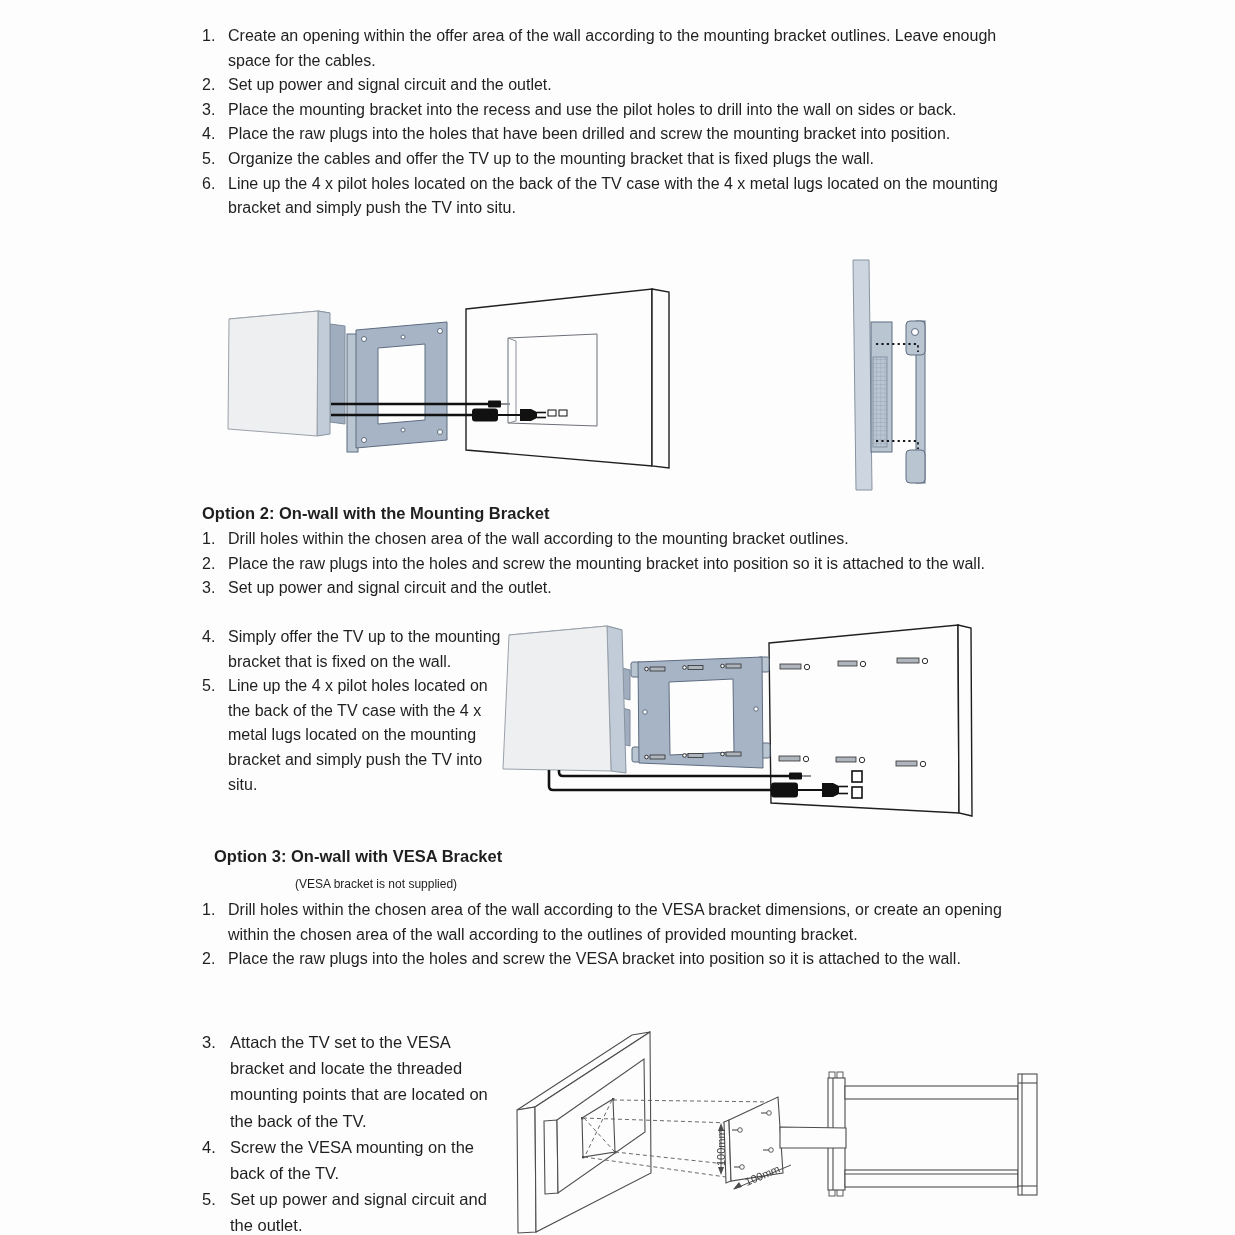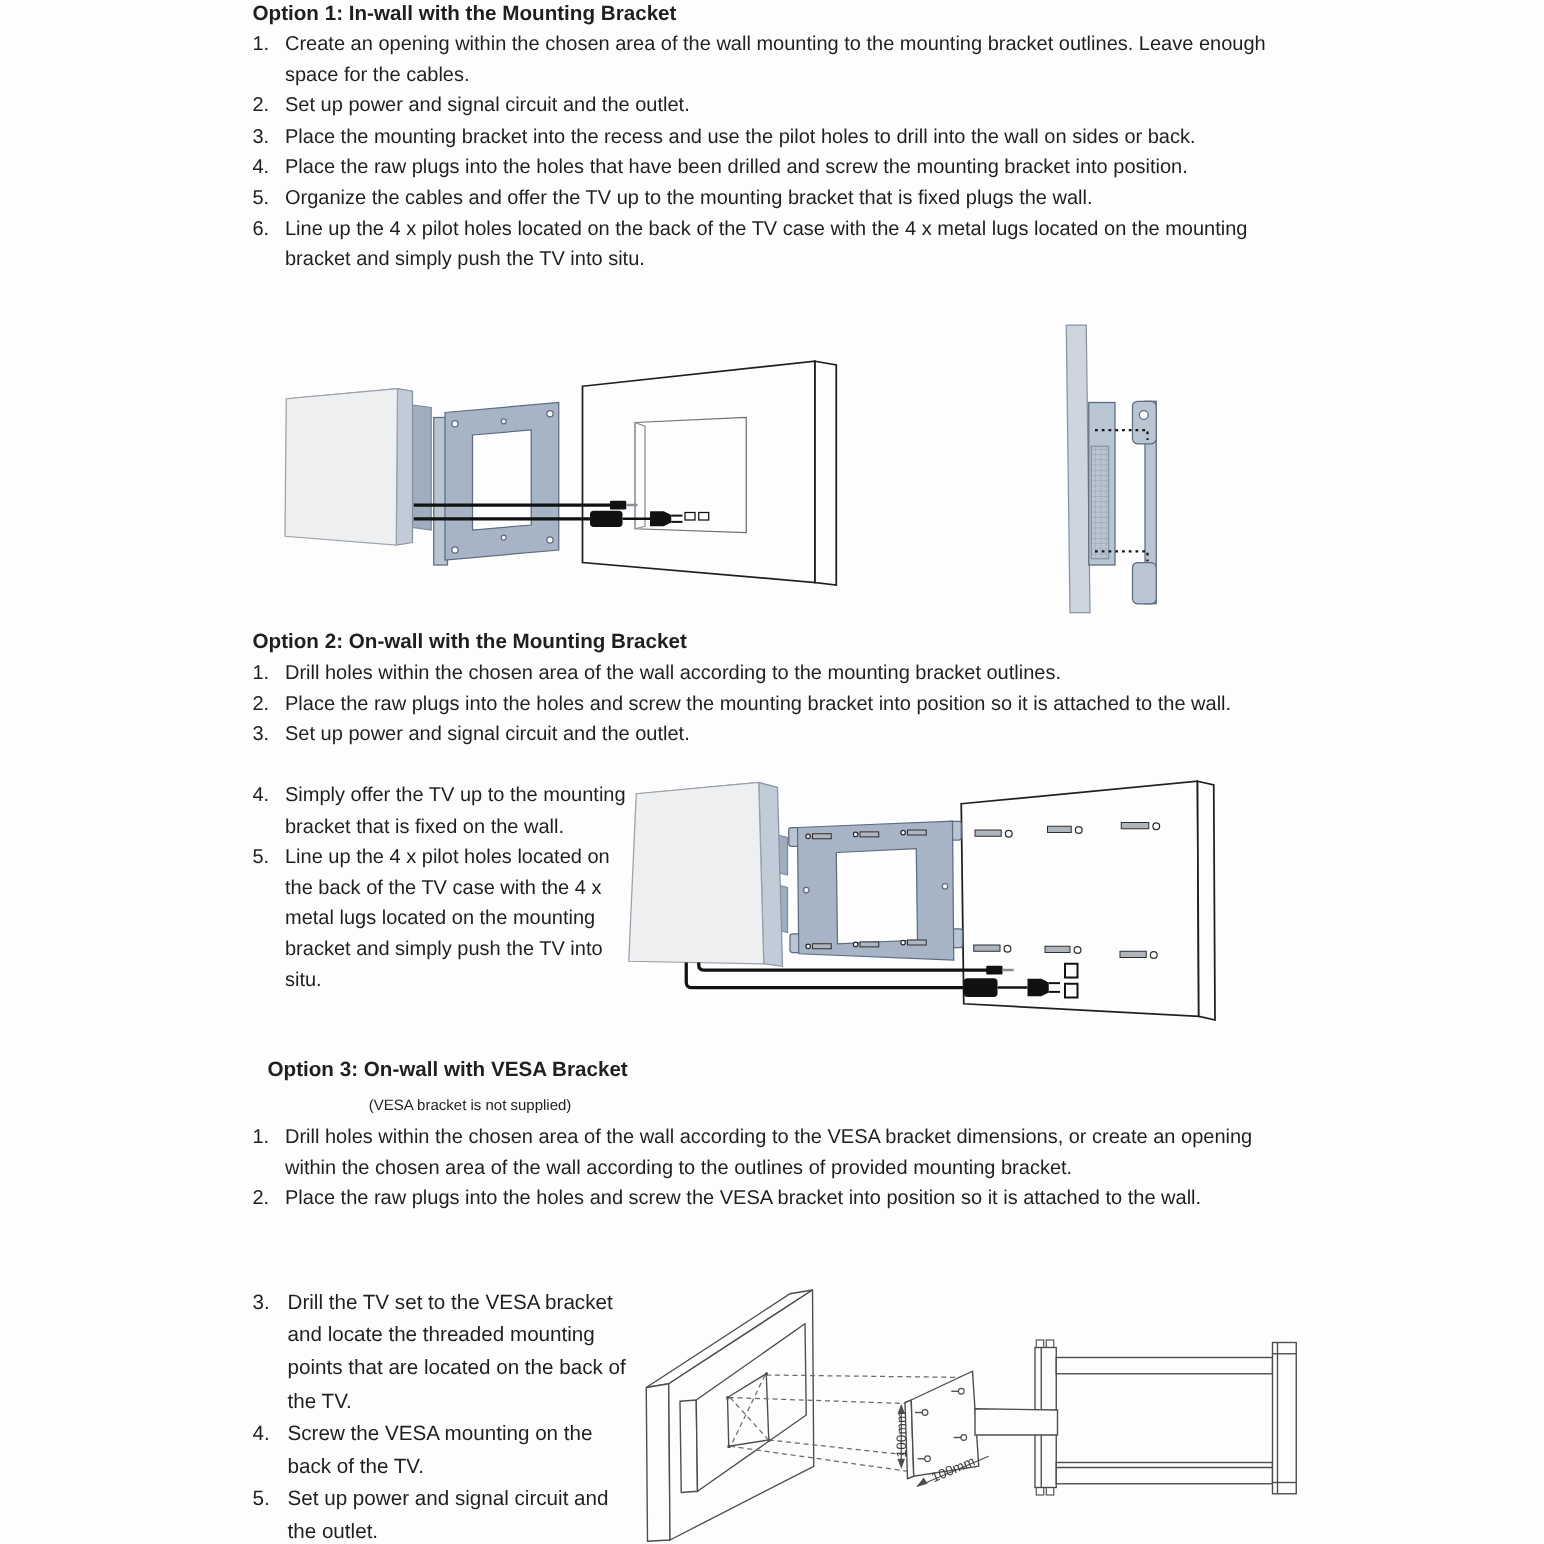--- a/index.html
+++ b/index.html
@@ -46,26 +46,25 @@
   .dim  { fill:none; stroke:#4d4d4d; stroke-width:1; }
   .dimhead { fill:#4d4d4d; }
   .dimtext { font-family:"Liberation Sans", sans-serif; font-size:11px; fill:#3f3f3f; }
   .screw { fill:var(--paper,#fdfdfd); stroke:#4d4d4d; stroke-width:0.9; }
 </style>
 </head>
 <body>
 
 <div class="page">
 
-  <div class="h" style="left:202px; top:1px;">Option 1: In-wall with the Mounting Bracket</div>
 
   <div class="steps lh1" style="left:202px; top:24px; width:811px;">
     <div class="step">
       <span class="num">1.</span>
-      <span class="txt">Create an opening within the chosen area of the wall mounting to the mounting bracket outlines. Leave enough space for the cables.</span>
+      <span class="txt">Create an opening within the offer area of the wall according to the mounting bracket outlines. Leave enough space for the cables.</span>
     </div>
     <div class="step">
       <span class="num">2.</span>
       <span class="txt">Set up power and signal circuit and the outlet.</span>
     </div>
     <div class="step">
       <span class="num">3.</span>
       <span class="txt">Place the mounting bracket into the recess and use the pilot holes to drill into the wall on sides or back.</span>
     </div>
     <div class="step">
@@ -244,21 +243,21 @@
     </div>
     <div class="step">
       <span class="num">2.</span>
       <span class="txt">Place the raw plugs into the holes and screw the VESA bracket into position so it is attached to the wall.</span>
     </div>
   </div>
 
   <div class="steps lh2" style="left:202px; top:1029px; width:300px;">
     <div class="step">
       <span class="num">3.</span>
-      <span class="txt">Drill the TV set to the VESA bracket and locate the threaded mounting points that are located on the back of the TV.</span>
+      <span class="txt">Attach the TV set to the VESA bracket and locate the threaded mounting points that are located on the back of the TV.</span>
     </div>
     <div class="step">
       <span class="num">4.</span>
       <span class="txt">Screw the VESA mounting on the back of the TV.</span>
     </div>
     <div class="step">
       <span class="num">5.</span>
       <span class="txt">Set up power and signal circuit and the outlet.</span>
     </div>
   </div>

